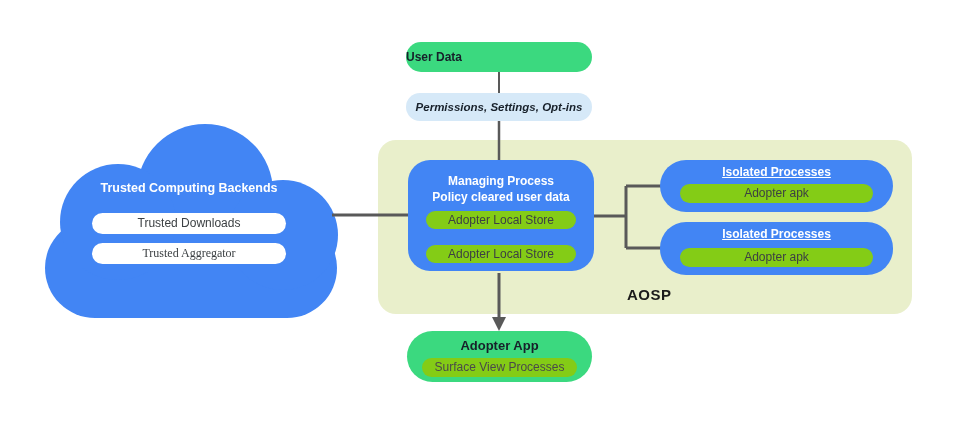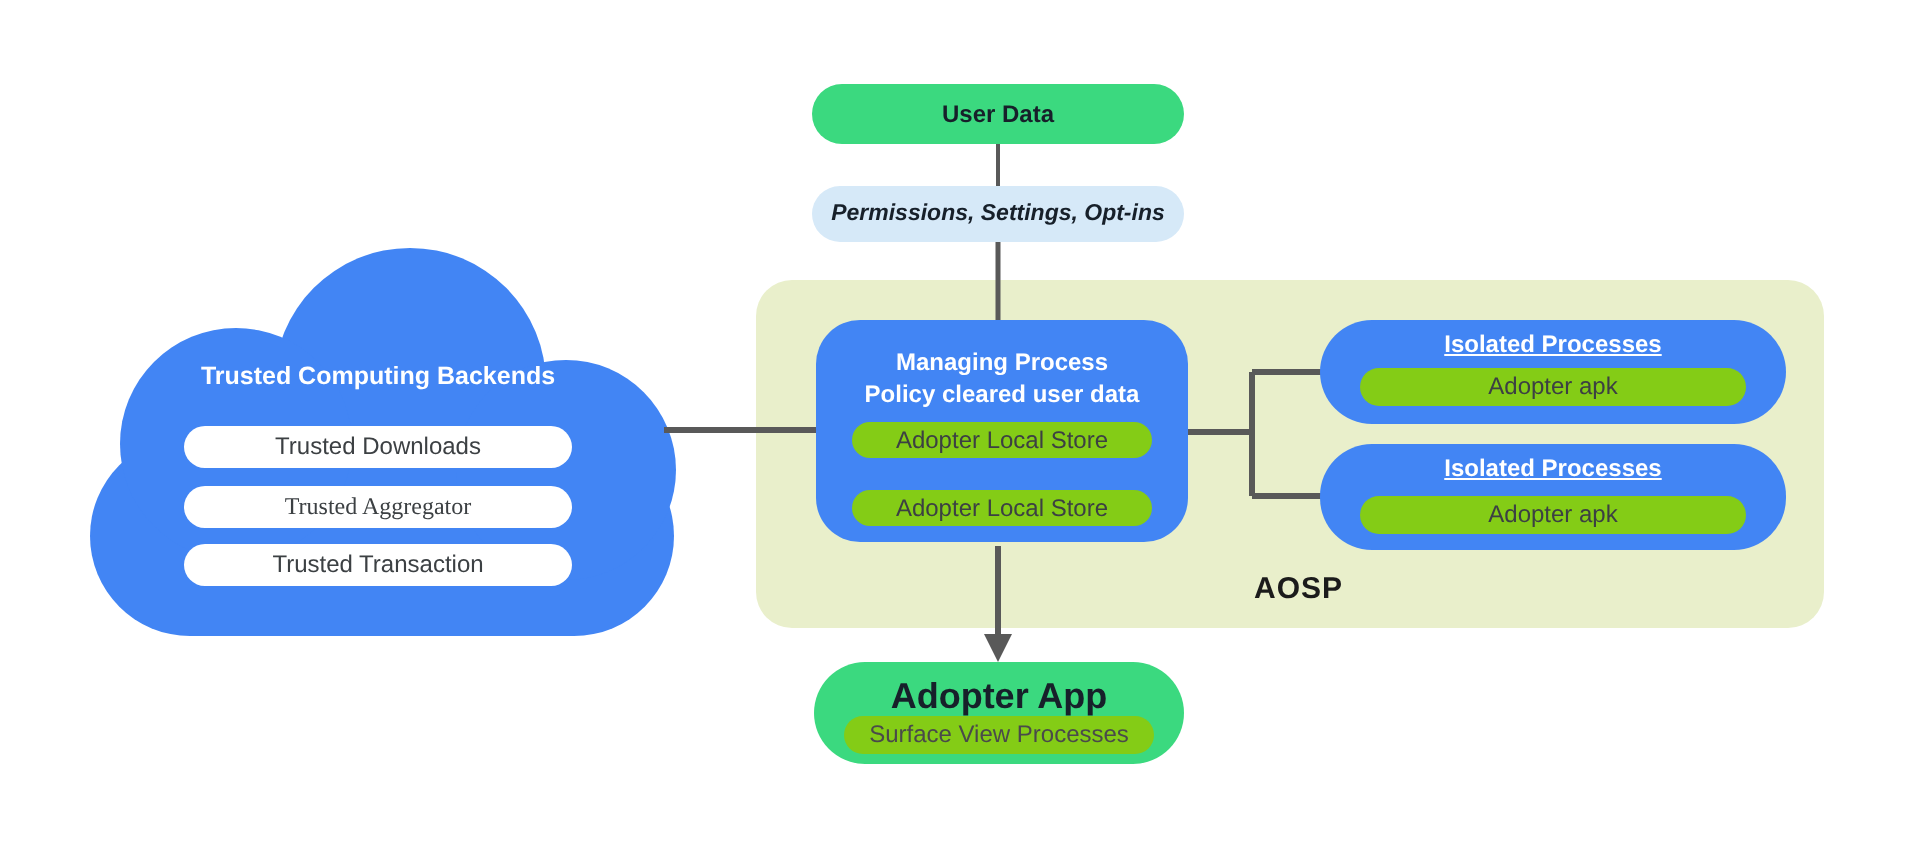--- a/index.html
+++ b/index.html
@@ -17,21 +17,21 @@
   .wire{stroke:var(--line_gray);fill:none;}
   .arrowhead{fill:var(--line_gray);}
   .cloud-shape{fill:var(--node_blue);}
   .node{z-index:3;}
   
   .green{background:var(--node_green);}
   .blue{background:var(--node_blue);}
   .lightblue{background:var(--permissions_blue);font-style:italic;}
   .user-data{
     left:406px;top:42px;width:186px;height:30px;border-radius:15px;
-    text-align:center;line-height:30px;font-weight:bold;font-size:12px;color:var(--dark_text);
+    text-align:left;line-height:30px;font-weight:bold;font-size:12px;color:var(--dark_text);
   }
   .permissions{
     left:406px;top:93px;width:186px;height:28px;border-radius:14px;
     text-align:center;line-height:28px;font-weight:bold;font-size:11.5px;color:var(--dark_text);
   }
   
   .cloud-title{
     left:89px;top:181px;width:200px;text-align:center;z-index:3;
     color:#ffffff;font-weight:bold;font-size:12.5px;
   }
@@ -69,21 +69,21 @@
   .aosp-label{
     left:627px;top:286px;z-index:3;font-weight:bold;font-size:15px;color:#1b1b1b;
     letter-spacing:0.5px;
   }
   
   .adopter{
     left:407px;top:331px;width:185px;height:51px;border-radius:25.5px;
   }
   .adopter-title{
     position:absolute;left:0;top:7px;width:100%;text-align:center;
-    color:var(--dark_text);font-weight:bold;font-size:18px;
+    color:var(--dark_text);font-weight:bold;font-size:13px;
   }
   .adopter-pill{left:15px;right:15px;top:27px;height:19px;border-radius:9.5px;line-height:19px;color:#4a4a4a;}
 </style>
 </head>
 <body>
 
 <div class="canvas">
 
   <div class="abs aosp-box"></div>
 
@@ -103,21 +103,20 @@
       <path class="wire" d="M626 186 H661" stroke-width="3"></path>
       <path class="wire" d="M626 248 H661" stroke-width="3"></path>
       <path class="wire" d="M499 273 V318" stroke-width="3"></path>
       <polygon class="arrowhead" points="492,317 506,317 499,331"></polygon>
     </g>
   </svg>
 
   <div class="abs cloud-pill cp1">Trusted Downloads</div>
   <div class="abs cloud-title">Trusted Computing Backends</div>
   <div class="abs cloud-pill cp2">Trusted Aggregator</div>
-  <div class="abs cloud-pill cp3">Trusted Transaction</div>
 
   <div class="abs node green user-data">User Data</div>
   <div class="abs node lightblue permissions">Permissions,  Settings, Opt-ins</div>
 
   <div class="abs node blue managing">
     <div class="managing-title">
       <span>Managing Process</span><br>
       <span>Policy cleared user data</span>
     </div>
     <div class="white-pill mp-pill mp1">Adopter Local Store</div>

